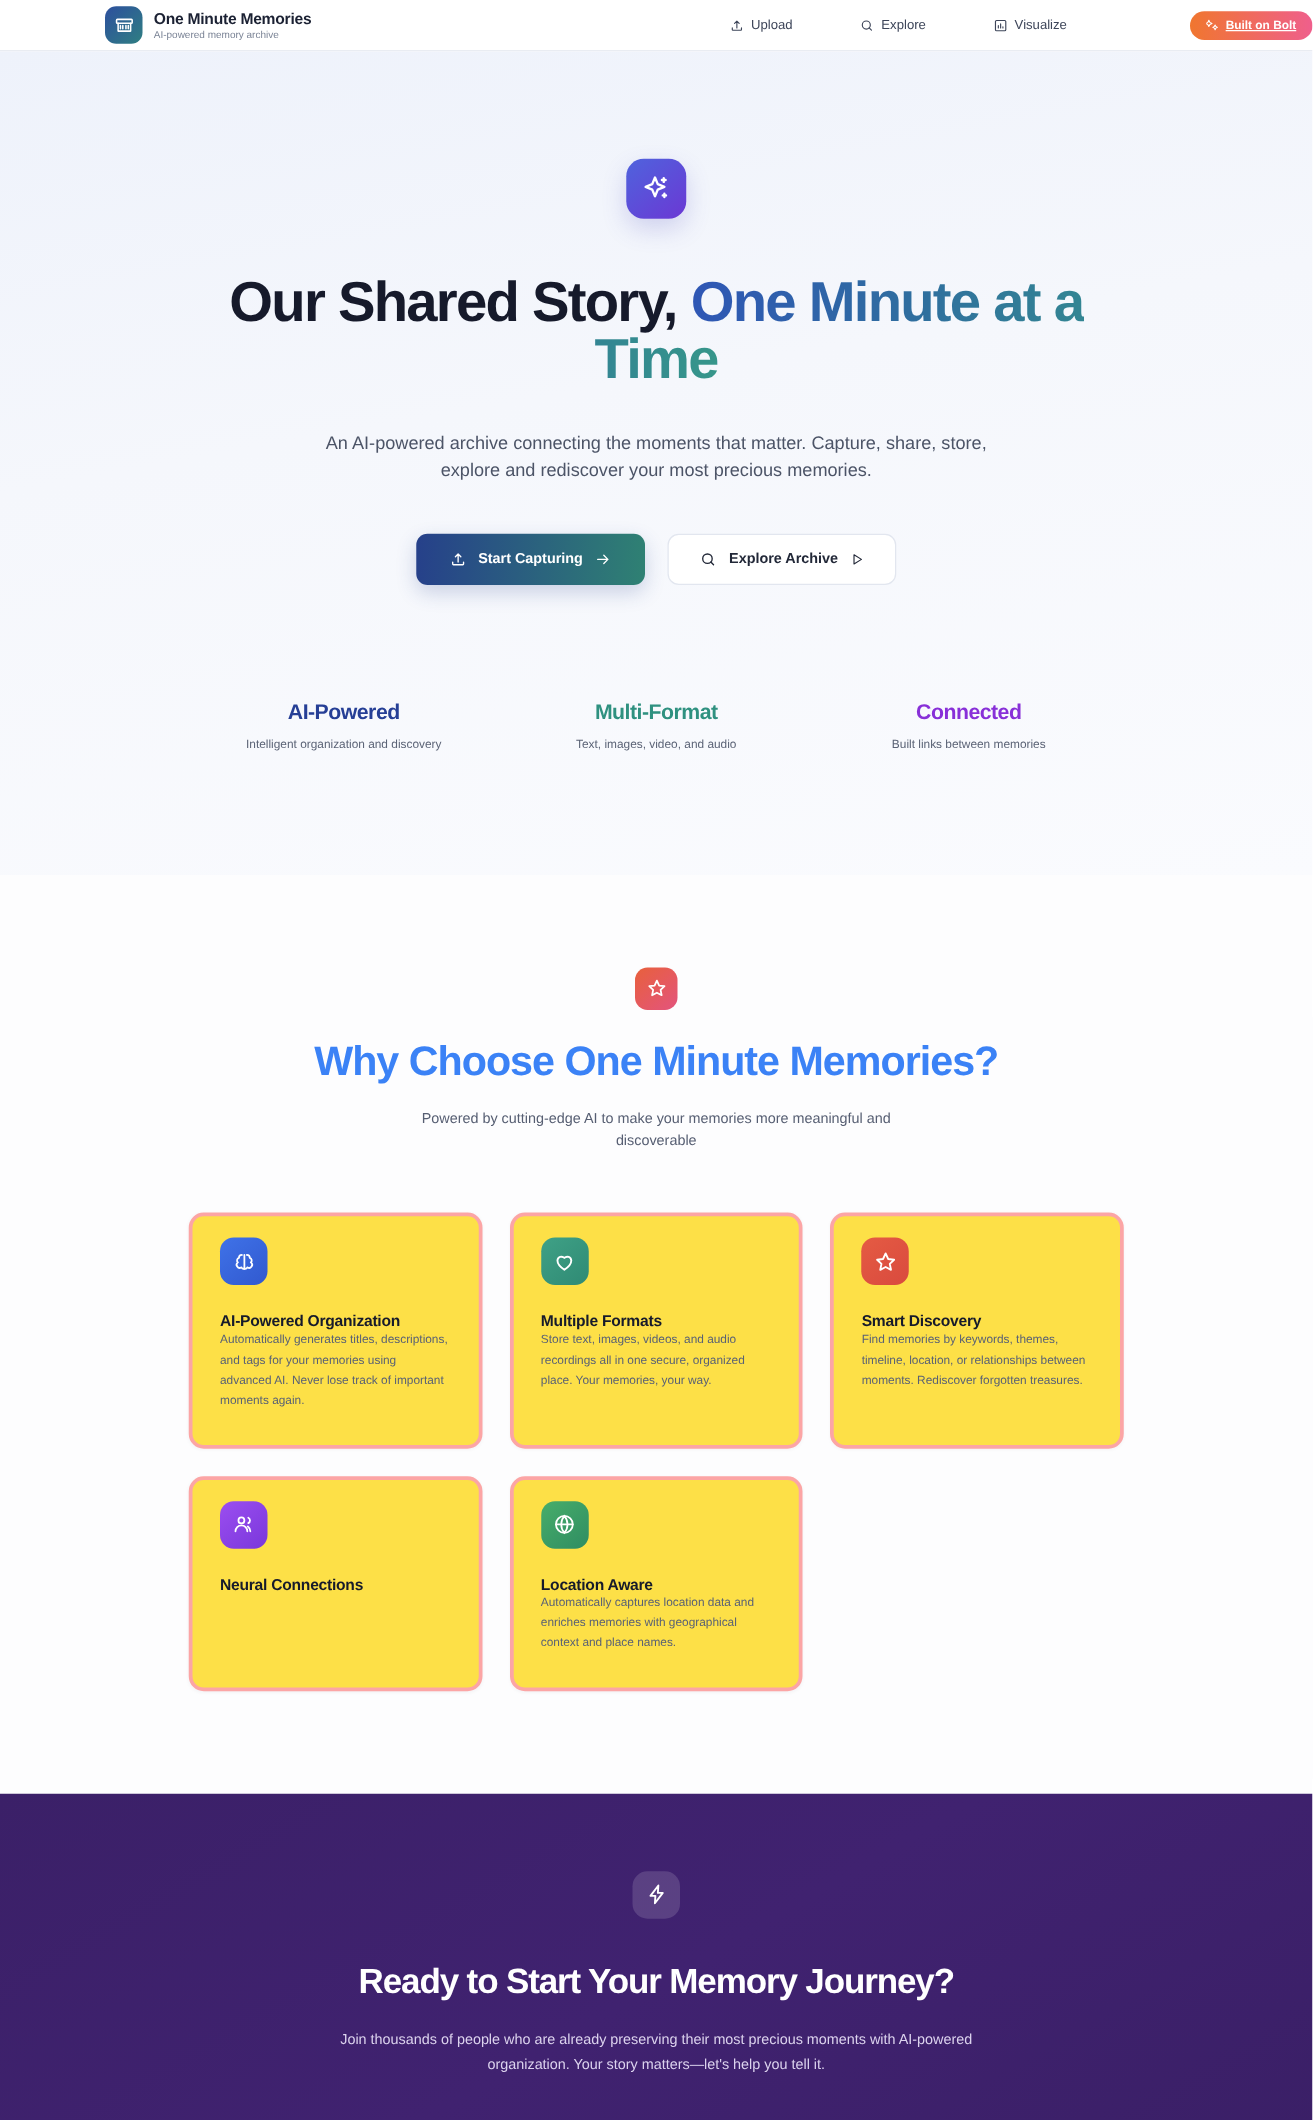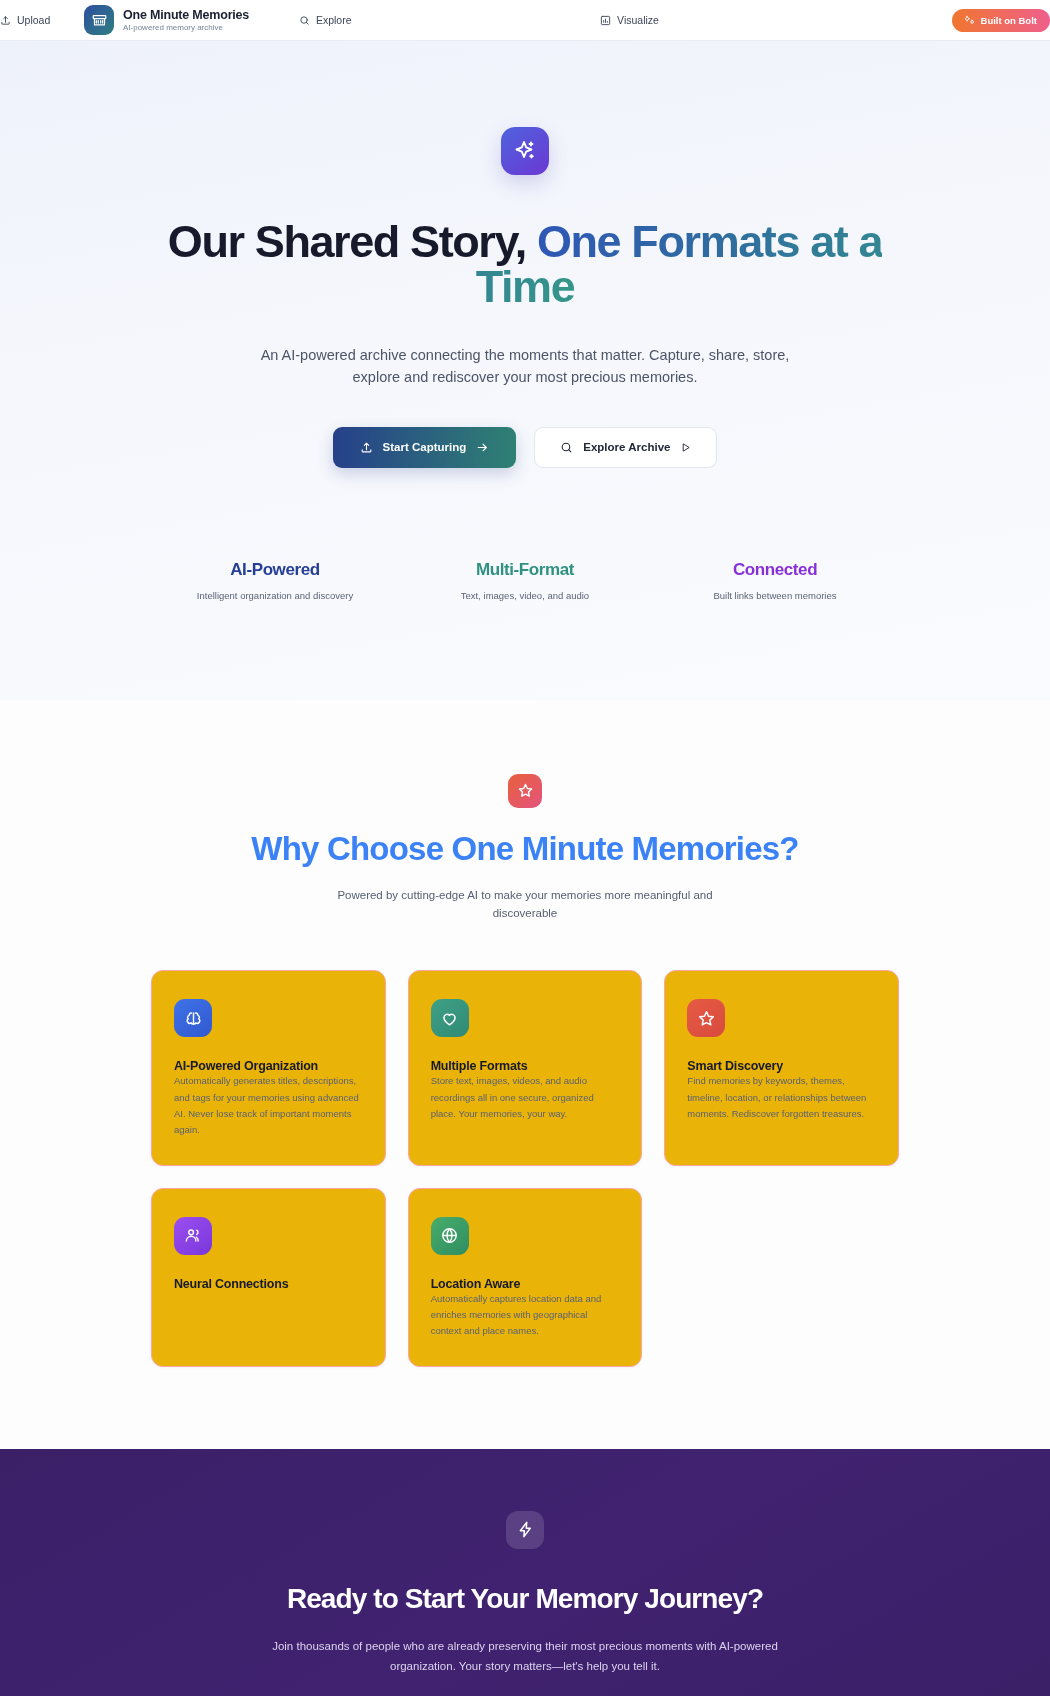--- a/index.html
+++ b/index.html
@@ -26,34 +26,35 @@
     width: 30px; height: 30px; border-radius: 9px;
     background: linear-gradient(135deg, #2d4f9e 0%, #2f7f82 100%);
     display: flex; align-items: center; justify-content: center;
   }
   .brand-text { line-height: 1.15; }
   .brand-title { font-size: 12.5px; font-weight: bold; color: #1b2133; letter-spacing: -0.2px; }
   .brand-sub { font-size: 8px; color: #7b8496; margin-top: 1px; }
 
   .nav-links {
     position: absolute; left: 0; right: 0;
-    display: flex; align-items: center; justify-content: space-between;
+    display: flex; align-items: center; justify-content: flex-end;
     gap: 54px; pointer-events: none;
   }
   .nav-links > * { pointer-events: auto; }
   .nav-link {
     display: flex; align-items: center; gap: 6px;
     font-size: 10.5px; color: #3d4559; font-weight: 500;
   }
   .nav-cta {
     display: flex; align-items: center; gap: 6px;
     background: linear-gradient(90deg, #f0762f 0%, #ef5f8c 100%);
     color: #fff; font-size: 9.5px; font-weight: bold;
     padding: 6px 13px; border-radius: 14px;
     margin-left: 44px;
+    text-decoration: underline;
   }
   .nav-spacer { flex: 1; }
 
   
   .hero {
     background: linear-gradient(170deg, #eef2fb 0%, #f5f7fc 42%, #fafbfe 100%);
     padding: 86px 0 96px;
     text-align: center;
   }
   .hero-badge {
@@ -111,22 +112,22 @@
   }
   .section-sub {
     margin: 18px auto 0; max-width: 440px;
     font-size: 11.5px; color: #565e72; line-height: 1.6;
   }
   .card-grid {
     margin: 48px auto 0; width: 748px;
     display: grid; grid-template-columns: repeat(3, 1fr); gap: 22px;
   }
   .card {
-    background: #eab308; border: 1px solid #fca5a5; border-radius: 12px;
-    padding: 28px 22px 26px; text-align: left;
+    background: #fde047; border: 3px solid #fca5a5; border-radius: 12px;
+    padding: 17px 22px 26px; text-align: left;
     box-shadow: 0 1px 3px rgba(22,26,43,0.04);
   }
   .card-icon {
     width: 38px; height: 38px; border-radius: 11px;
     display: flex; align-items: center; justify-content: center;
   }
   .card-title {
     margin-top: 22px; font-size: 12.5px; font-weight: bold;
     color: #161a2b; letter-spacing: -0.2px;
   }
@@ -223,21 +224,21 @@
 
 <div class="hero">
   <div class="hero-badge">
     <svg width="24" height="24" viewBox="0 0 24 24" fill="none" stroke="#fff" stroke-width="1.9" stroke-linecap="round" stroke-linejoin="round">
       <path d="M11 3l2.2 5.3L18.5 10.5 13.2 12.7 11 18l-2.2-5.3L3.5 10.5l5.3-2.2z"></path>
       <path d="M18 3.5v3M19.5 5h-3M18.5 16v2.6M19.8 17.3h-2.6"></path>
     </svg>
   </div>
 
   <div class="hero-title">
-    <span class="dark">Our Shared Story, </span><span class="grad">One Formats at a Time</span>
+    <span class="dark">Our Shared Story, </span><span class="grad">One Minute at a Time</span>
   </div>
 
   <div class="hero-sub">An AI-powered archive connecting the moments that matter. Capture, share, store, explore and rediscover your most precious memories.</div>
 
   <div class="hero-buttons">
     <div class="btn-primary">
       <span>
         <svg width="13" height="13" viewBox="0 0 24 24" fill="none" stroke="#fff" stroke-width="2" stroke-linecap="round" stroke-linejoin="round">
           <path d="M12 16V4M8 8l4-4 4 4M4 16v3a1 1 0 001 1h14a1 1 0 001-1v-3"></path>
         </svg>

